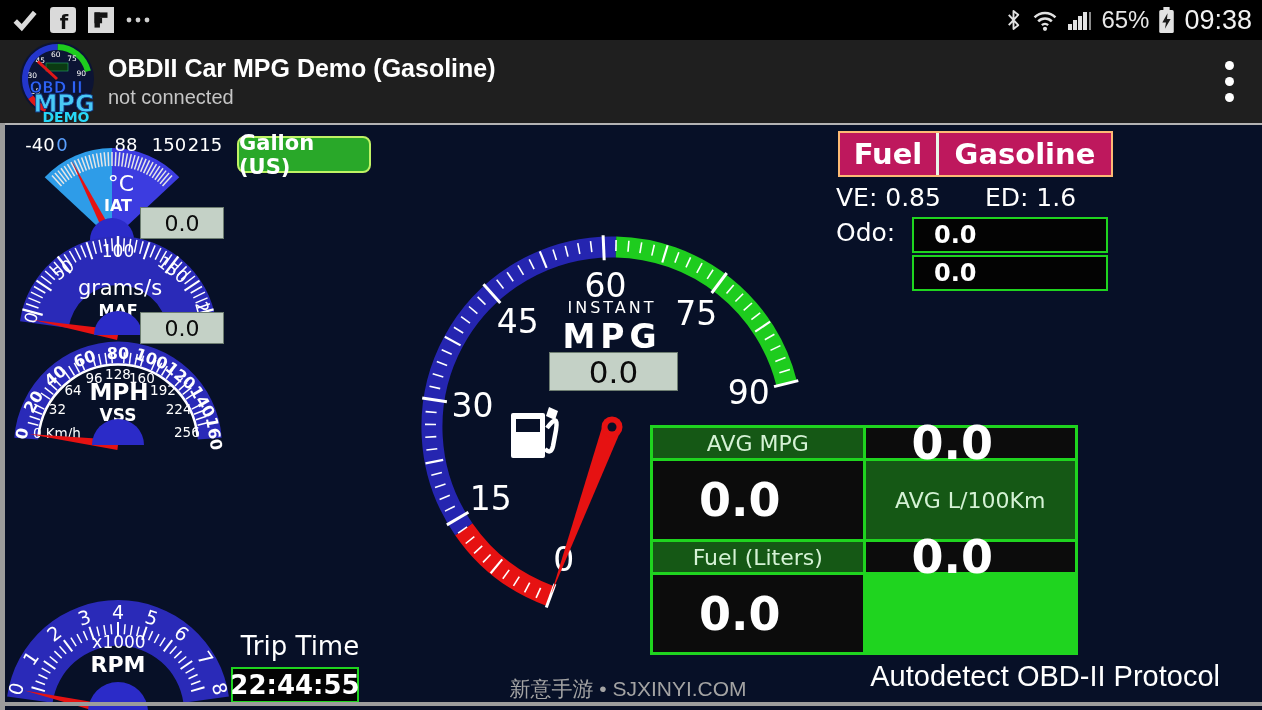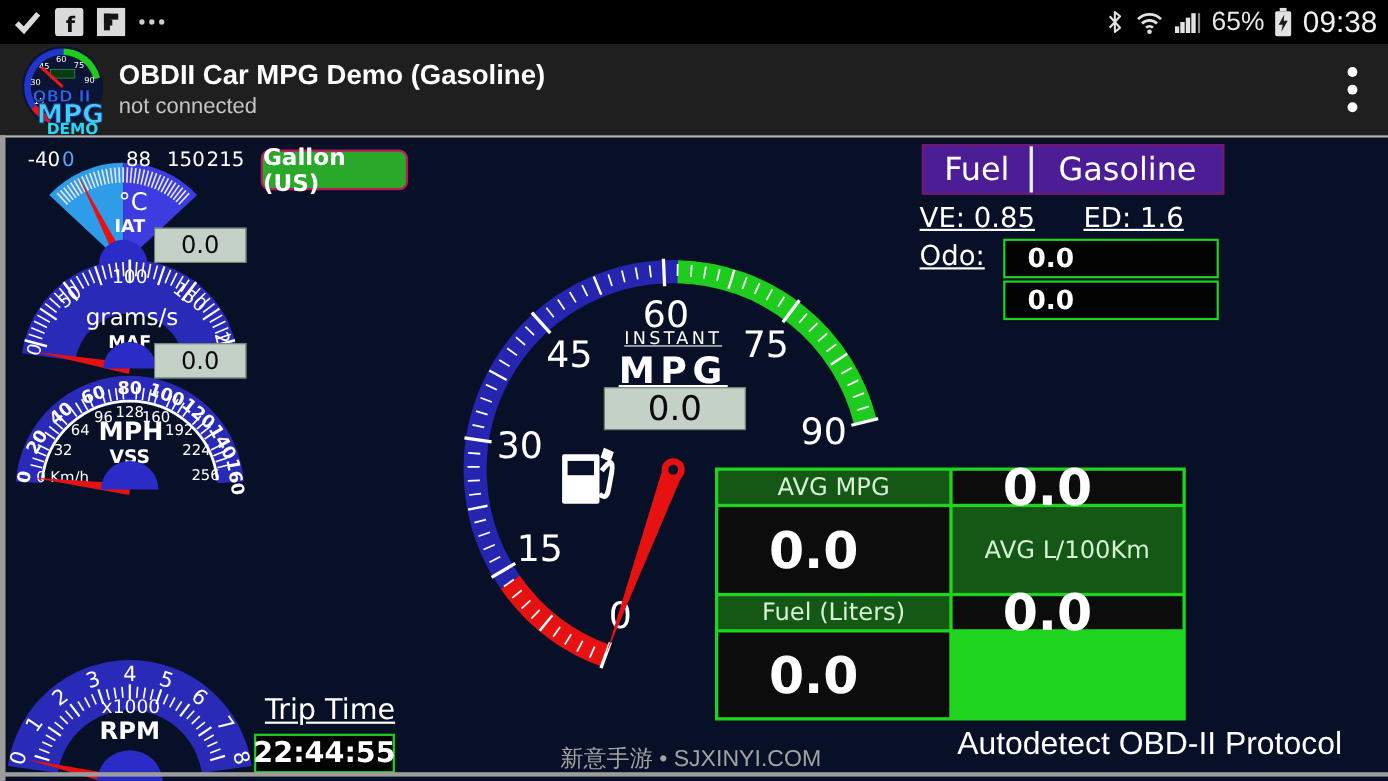--- a/index.html
+++ b/index.html
@@ -24,29 +24,29 @@
   
   .dashboard{position:absolute;left:0;top:123px;width:1262px;height:587px;background:#071027;}
   .dashboard svg.layer{position:absolute;left:0;top:0;width:100%;height:100%;}
   .frame-top{position:absolute;left:0;top:0;width:100%;height:2px;background:#b3b3b3;}
   .frame-left{position:absolute;left:0;top:0;width:5px;height:100%;background:#9c9c9c;}
   .frame-bottom{position:absolute;left:0;bottom:4px;width:100%;height:4px;background:#9c9c9c;}
   .abs{position:absolute;}
   
   .vbox{background:#c4d1c6;border:1px solid #6d7d71;color:#0a0a0a;
         font-family:"DejaVu Sans",sans-serif;display:flex;align-items:center;justify-content:center;}
-  .green-btn{background:#29a829;border:2px solid #be185d;border-radius:8px;color:#fff;
+  .green-btn{background:#29a829;border:2px solid #bef264;border-radius:8px;color:#fff;
              font-family:"DejaVu Sans",sans-serif;font-size:21px;font-weight:600;
              display:flex;align-items:center;justify-content:center;cursor:pointer;}
-  .fuel-bar{display:flex;background:#4c1d95;border:2px solid #701a75;color:#fff;
-            font-family:"DejaVu Sans",sans-serif;font-size:29px;font-weight:400;cursor:pointer;}
+  .fuel-bar{display:flex;background:#be185d;border:2px solid #fdba74;color:#fff;
+            font-family:"DejaVu Sans",sans-serif;font-size:29px;font-weight:700;cursor:pointer;}
   .fuel-bar .cell-l{flex:0 0 96px;display:flex;align-items:center;justify-content:center;}
   .fuel-bar .divider{width:3px;background:#e9f5e9;}
   .fuel-bar .cell-r{flex:1;display:flex;align-items:center;justify-content:center;text-align:right;}
-  .white-num{color:#fff;font-family:"DejaVu Sans",sans-serif;text-decoration:underline;}
+  .white-num{color:#fff;font-family:"DejaVu Sans",sans-serif;}
   .odo-box{background:#030303;border:2px solid #1fd41f;color:#fff;
            font-family:"DejaVu Sans",sans-serif;font-size:24px;font-weight:700;
            display:flex;align-items:center;padding-left:20px;box-sizing:border-box;}
   .stats{display:grid;grid-template-columns:1fr 1fr;grid-template-rows:30px 78px 30px 77px;
          background:#1fd41f;padding:3px;gap:3px;box-sizing:border-box;}
   .stats .hd{background:#155815;color:#d5f2d5;font-family:"DejaVu Sans",sans-serif;font-size:22px;
              display:flex;align-items:center;justify-content:center;}
   .stats .vl{background:#0c0c0c;color:#fff;font-family:"DejaVu Sans",sans-serif;font-size:46px;
              font-weight:700;display:flex;align-items:center;padding-left:46px;}
   .trip-box{background:#030303;border:2px solid #1fd41f;color:#fff;font-family:"DejaVu Sans",sans-serif;

